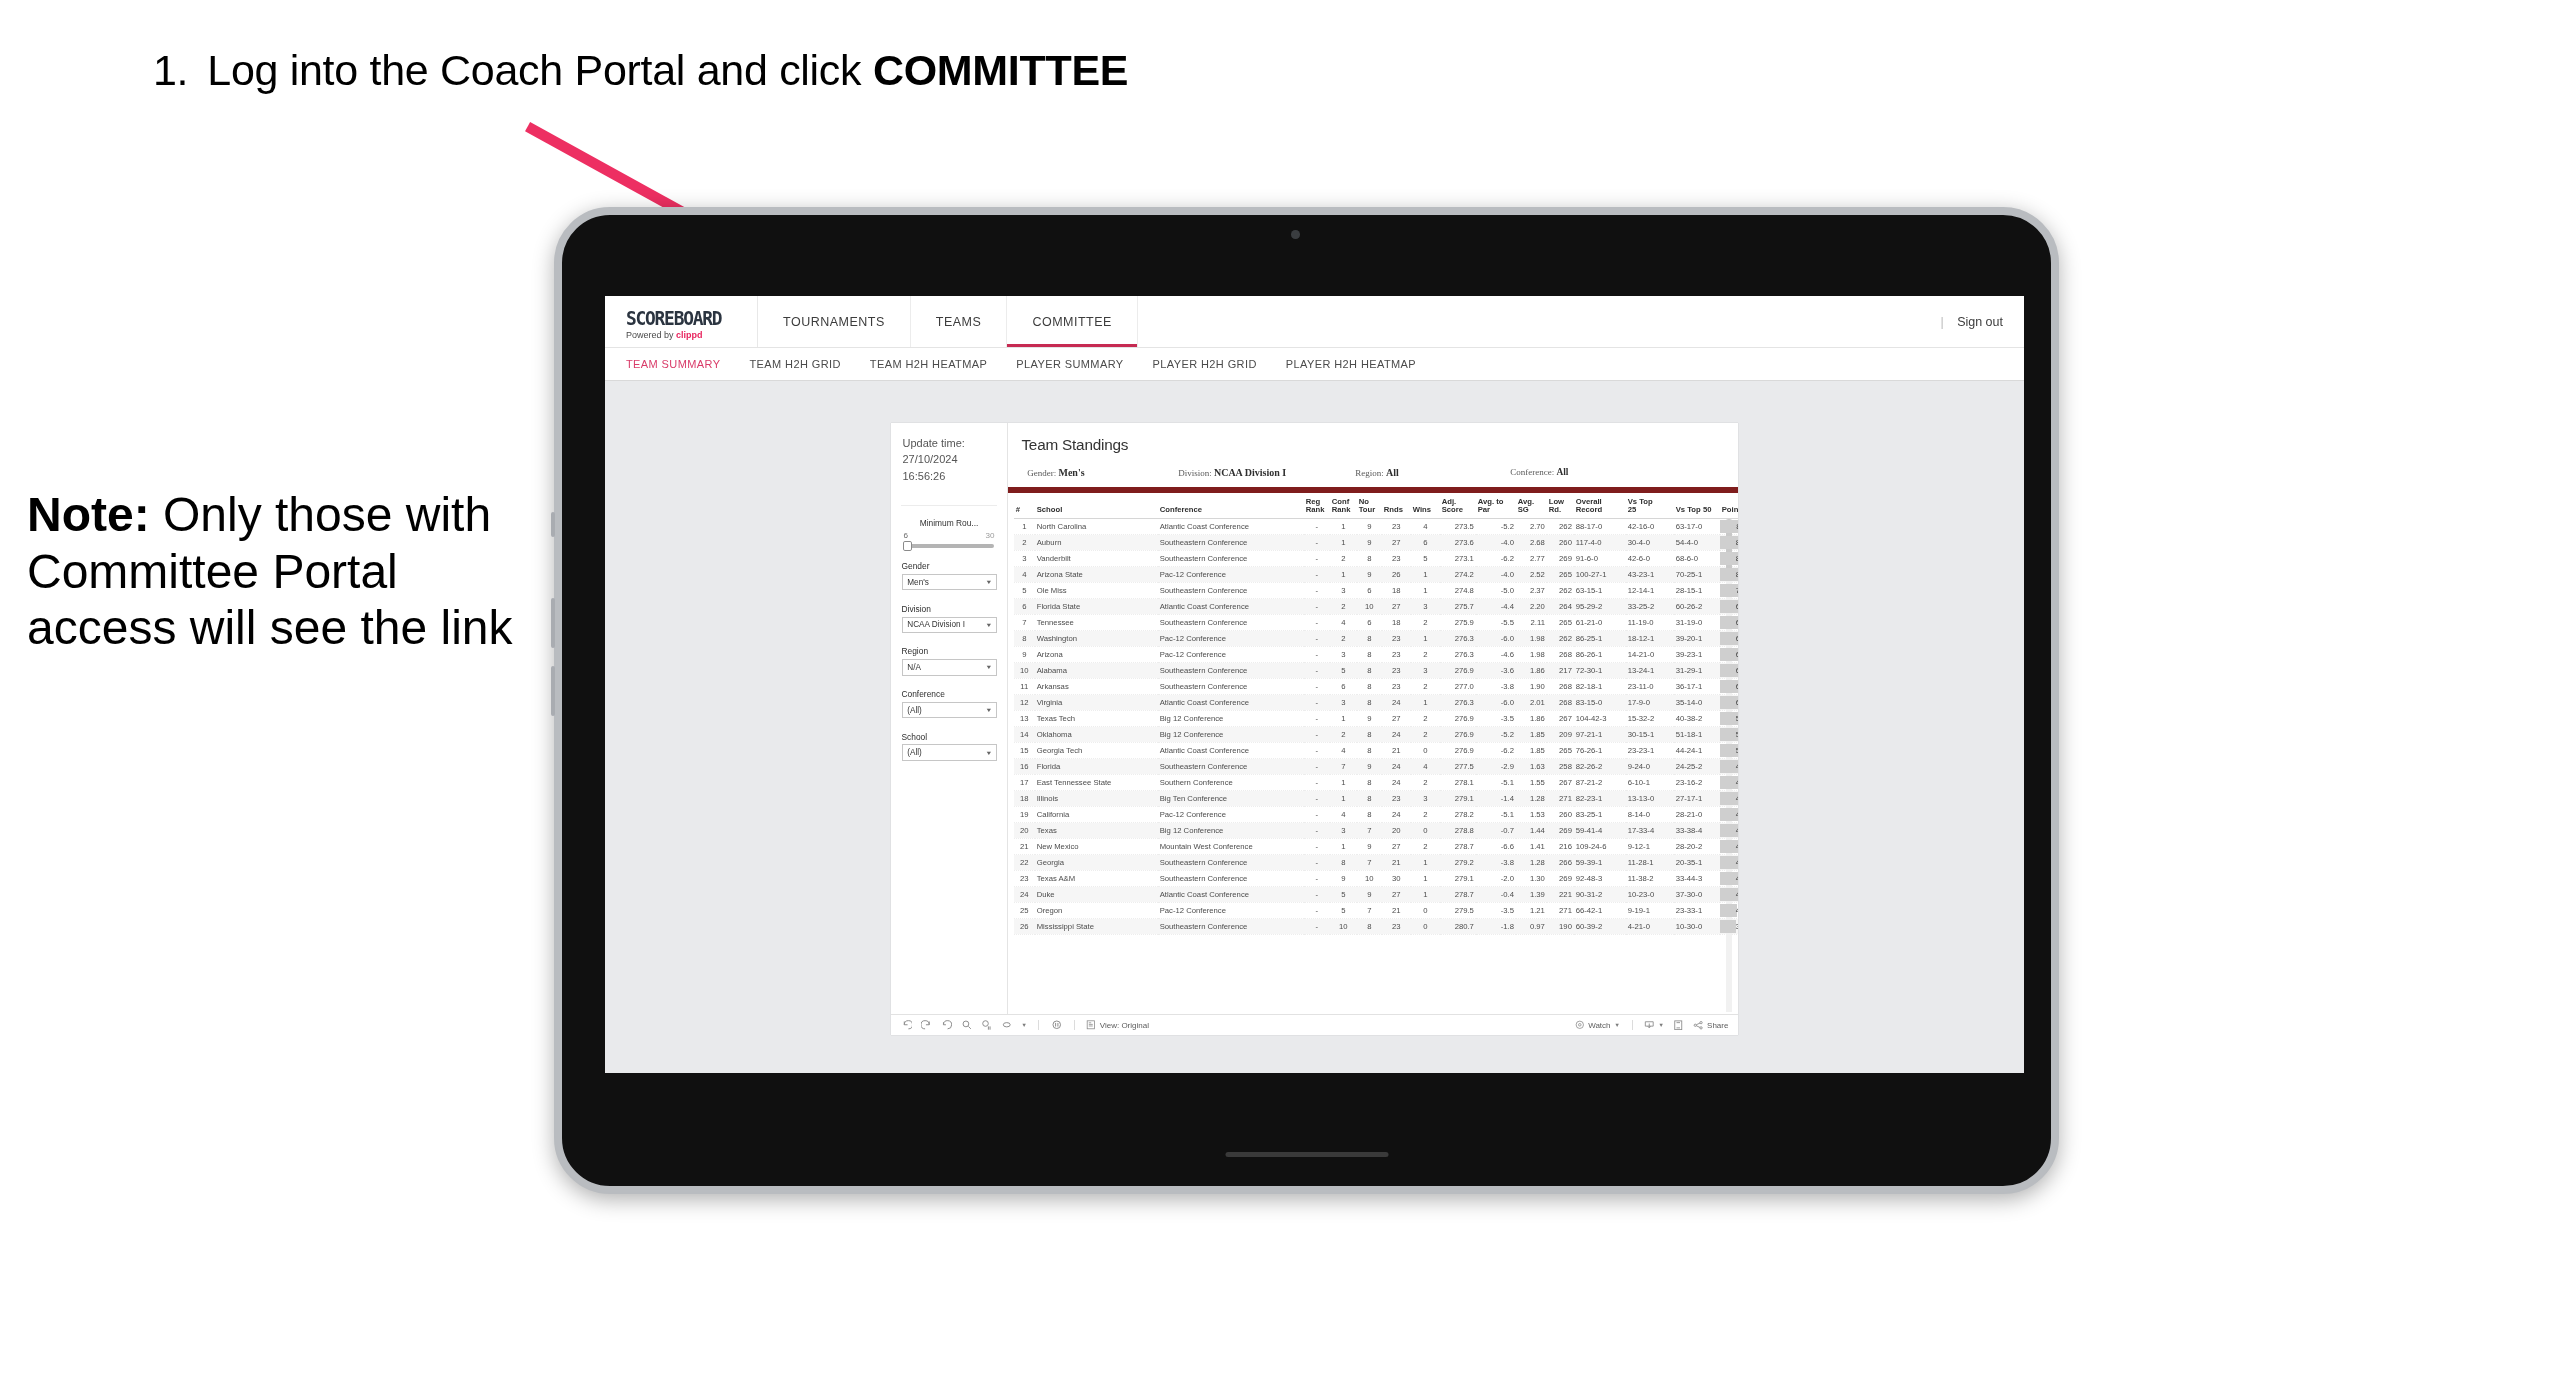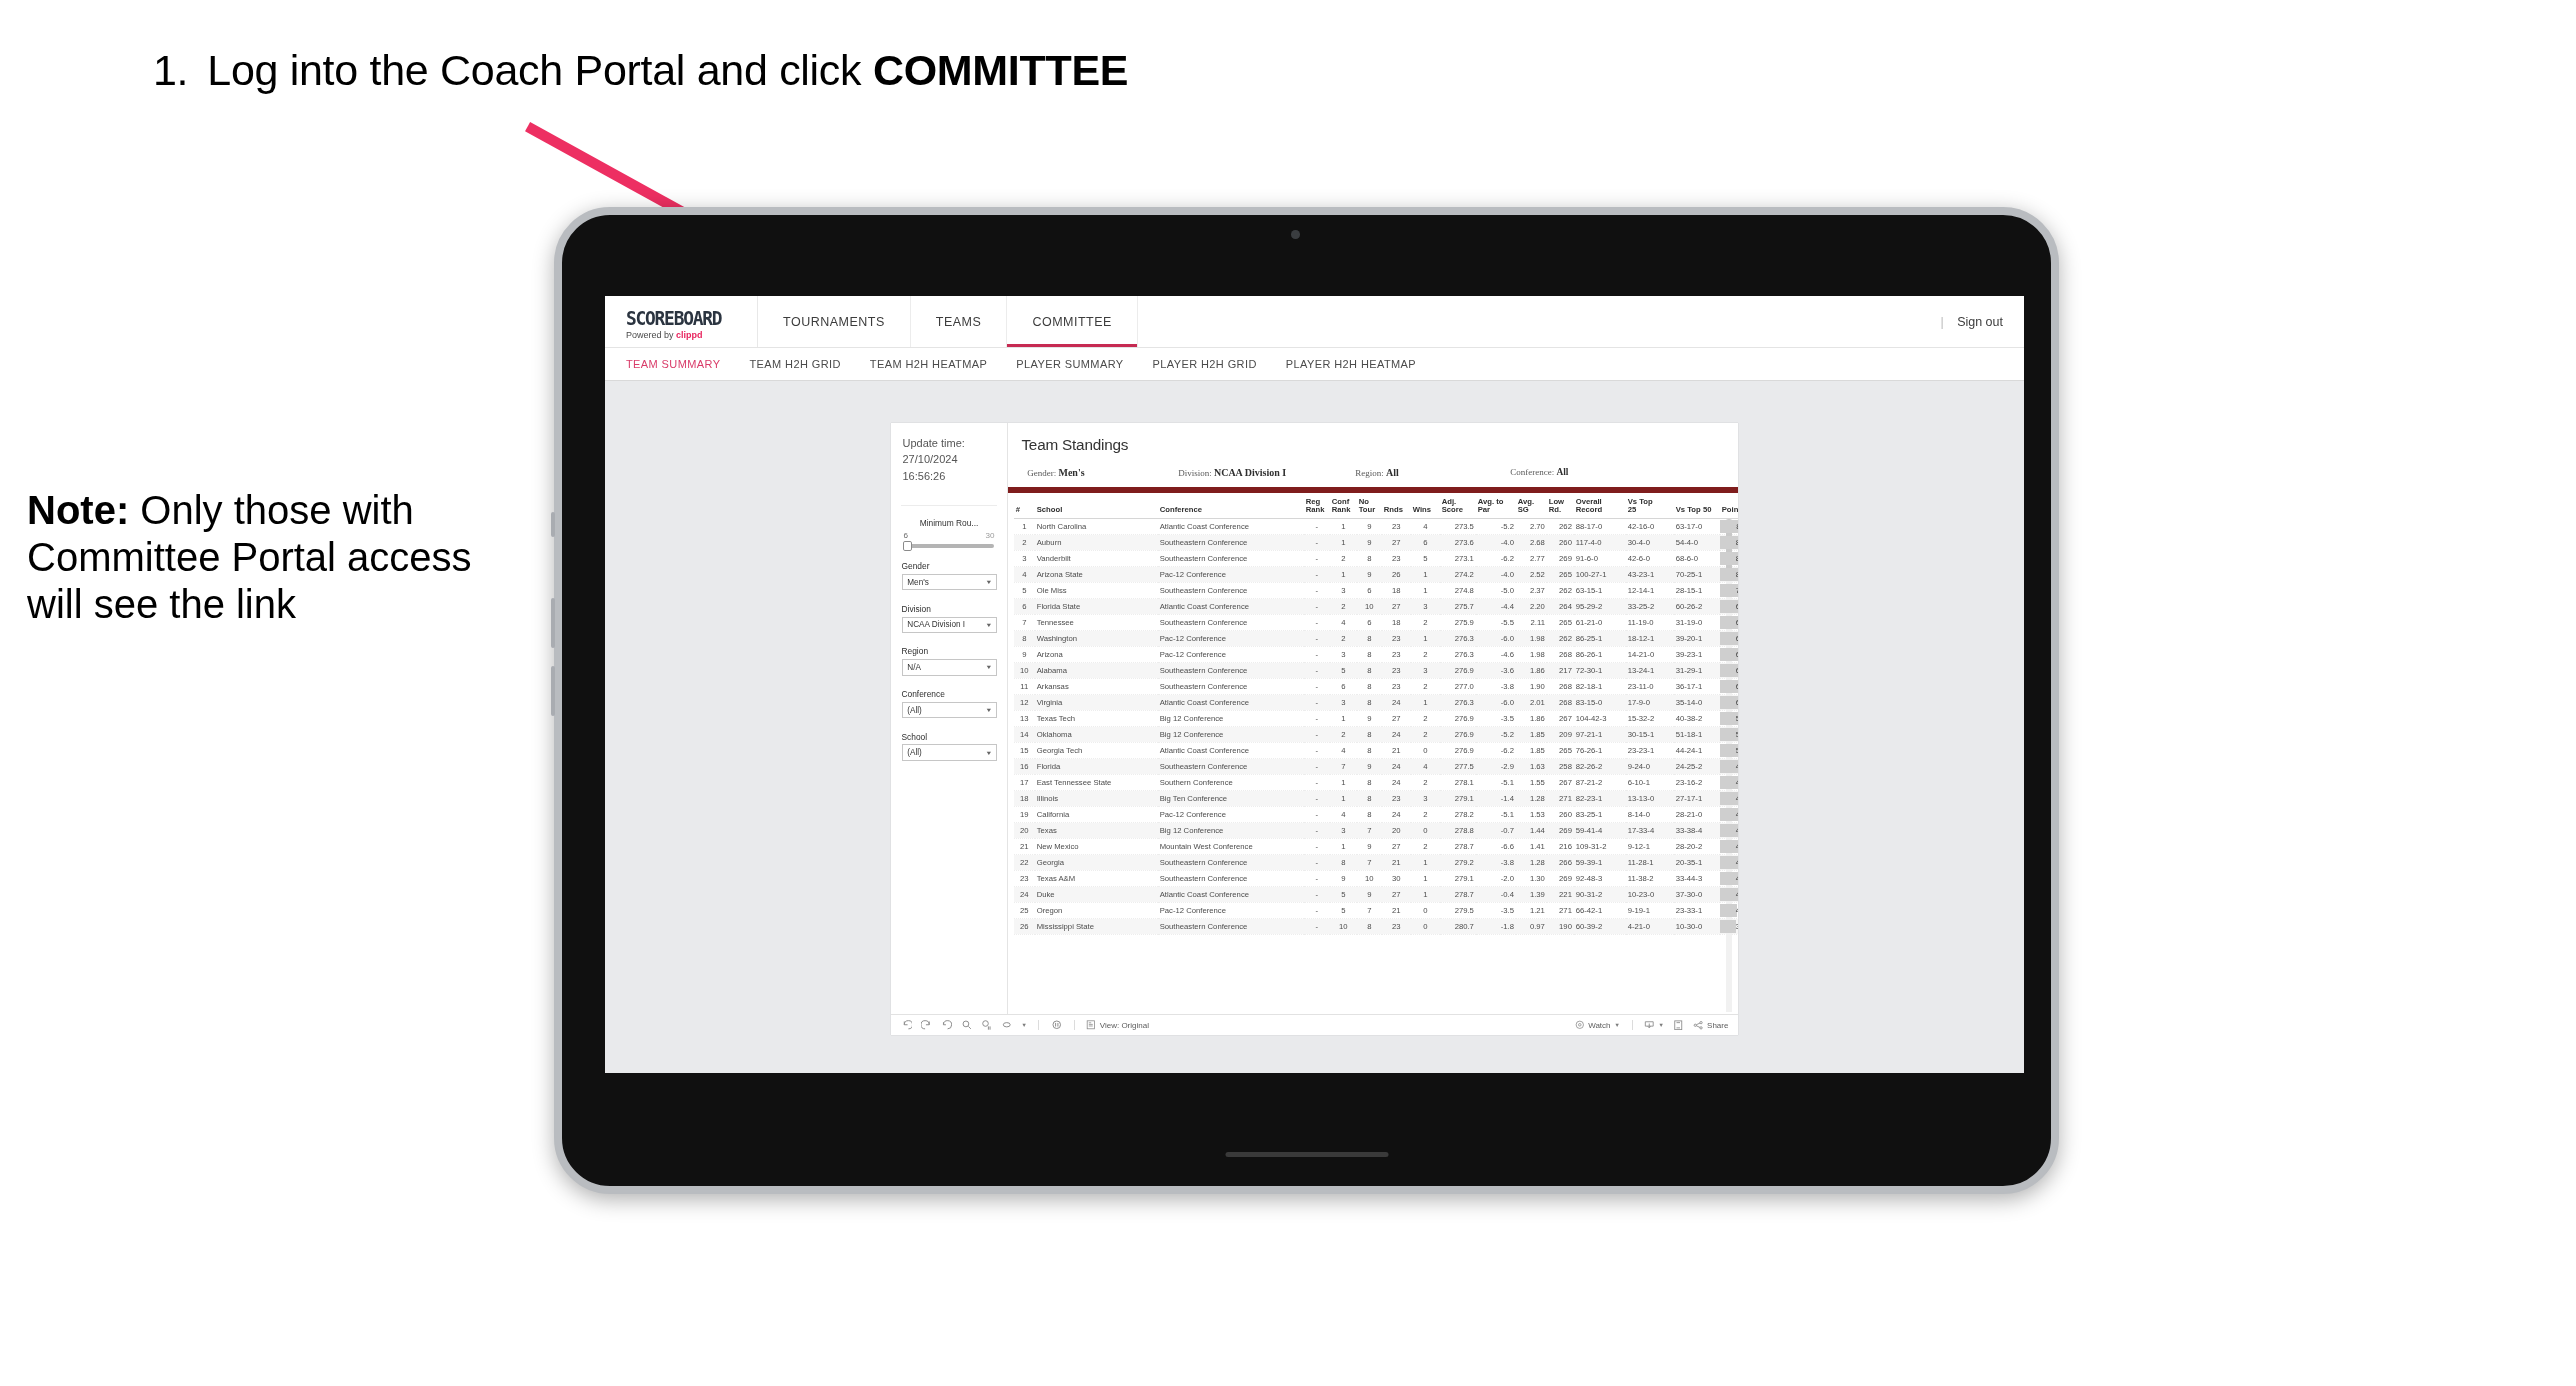--- a/index.html
+++ b/index.html
@@ -22,21 +22,21 @@
     letter-spacing: -0.3px;
     white-space: nowrap;
   }
   #slide-title .num { margin-right: 19px; }
   #slide-title .bold { font-weight: 700; }
 
   #slide-note {
     position: absolute;
     left: 27px; top: 487px;
     width: 499px;
-    font-size: 40px;
+    font-size: 48px;
     line-height: 1.18;
     color: #000;
   }
   #slide-note b { font-weight: 700; }
 
   
   #arrow { position: absolute; left: 518px; top: 115px; width: 364px; height: 230px; }
 
   
   #tablet {
@@ -840,21 +840,21 @@
                       <td class="">Mountain West Conference</td>
                       <td class="c">-</td>
                       <td class="c">1</td>
                       <td class="c">9</td>
                       <td class="c">27</td>
                       <td class="c">2</td>
                       <td class="num">278.7</td>
                       <td class="num">-6.6</td>
                       <td class="num">1.41</td>
                       <td class="num">216</td>
-                      <td class="">109-31-2</td>
+                      <td class="">109-24-6</td>
                       <td class="">9-12-1</td>
                       <td class="">28-20-2</td>
                       <td class="pts"><i style="width: 51.7787%;"></i><span>46.14</span></td>
                     </tr>
                     <tr>
                       <td class="c">22</td>
                       <td class="">Georgia</td>
                       <td class="">Southeastern Conference</td>
                       <td class="c">-</td>
                       <td class="c">8</td>

